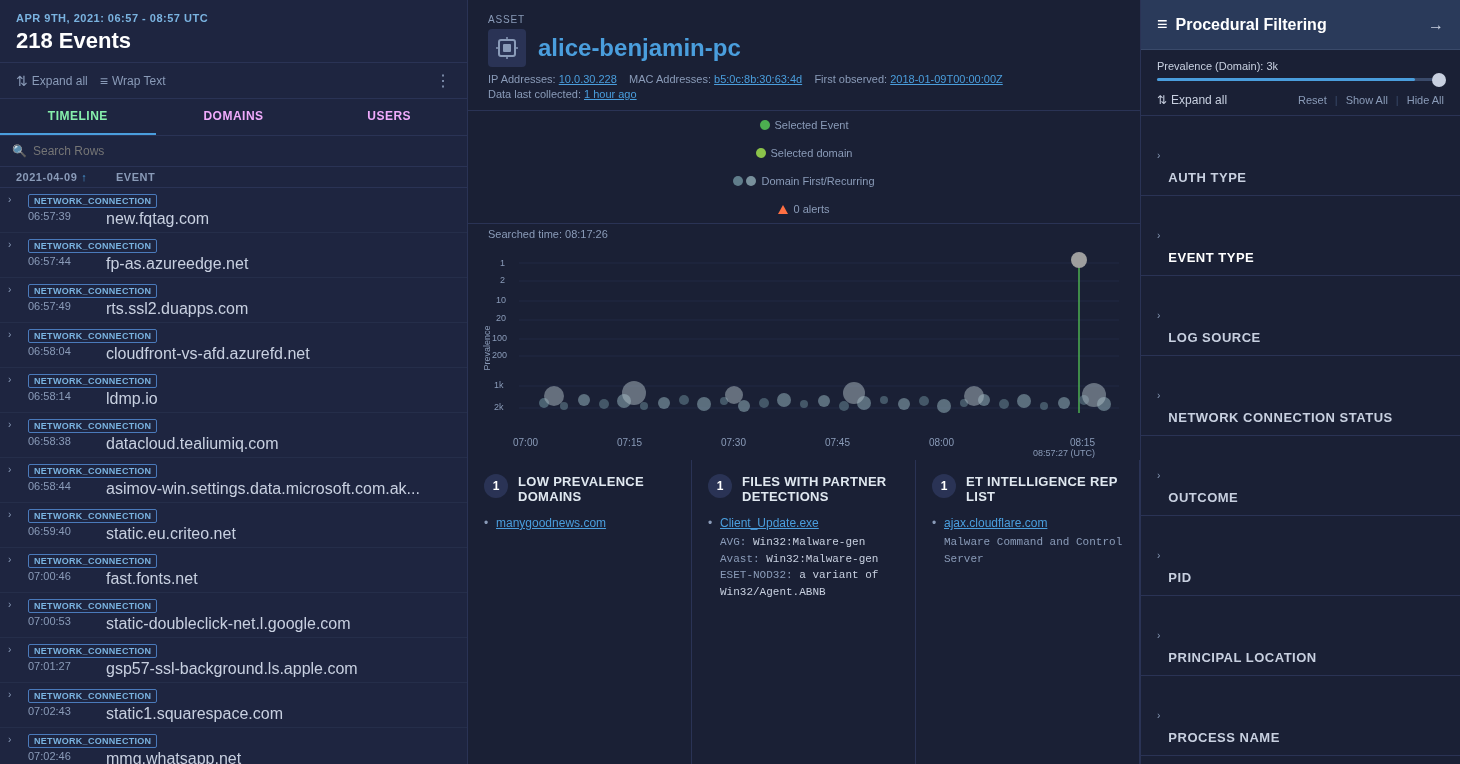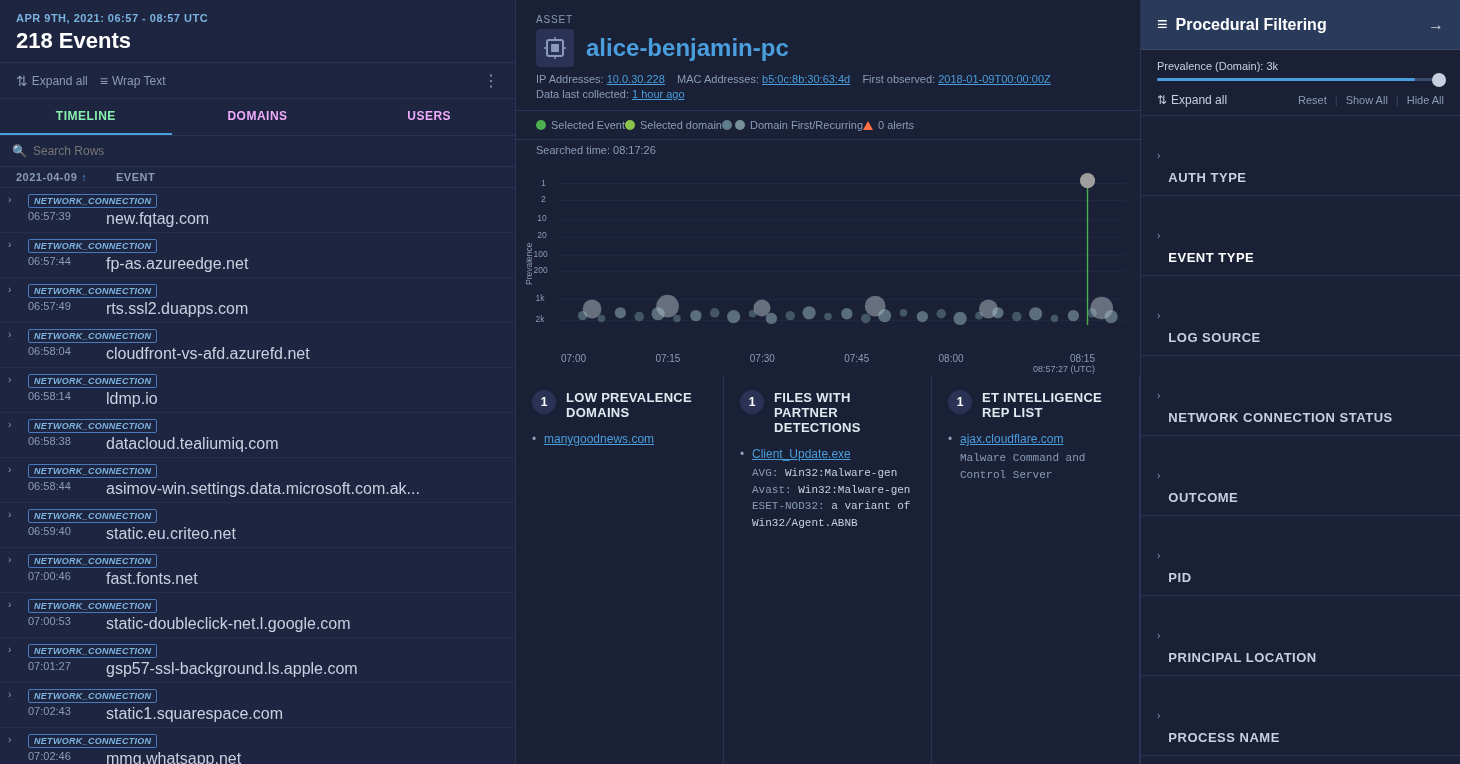--- a/index.html
+++ b/index.html
@@ -1,19 +1,19 @@
 <!DOCTYPE html>
 <html><head>
   <meta charset="utf-8">
   <style>
     * { box-sizing: border-box; margin: 0; padding: 0; }
     body { font-family: 'Segoe UI', Arial, sans-serif; background: #1a2035; color: #c8d0e0; font-size: 13px; display: flex; height: 764px; overflow: hidden; }
 
     
-    .left-panel { width: 516px; background: #1e2540; display: flex; flex-direction: column; border-right: 1px solid #2a3355; flex-shrink: 0; }
+    .left-panel { width: 468px; background: #1e2540; display: flex; flex-direction: column; border-right: 1px solid #2a3355; flex-shrink: 0; }
     .left-header { padding: 12px 16px 8px 16px; border-bottom: 1px solid #2a3355; }
     .date-range { color: #7ab3e0; font-size: 11px; font-weight: 600; letter-spacing: 0.5px; margin-bottom: 4px; }
     .event-count { font-size: 22px; font-weight: 700; color: #ffffff; }
     .toolbar { display: flex; align-items: center; padding: 8px 16px; border-bottom: 1px solid #2a3355; gap: 12px; }
     .toolbar-btn { display: flex; align-items: center; gap: 4px; color: #8a9bb8; font-size: 12px; cursor: pointer; background: none; border: none; }
     .toolbar-spacer { flex: 1; }
     .three-dots { color: #8a9bb8; font-size: 16px; cursor: pointer; }
     .tabs { display: flex; border-bottom: 1px solid #2a3355; }
     .tab { flex: 1; text-align: center; padding: 10px 0; font-size: 12px; font-weight: 600; color: #f0abfc; cursor: pointer; letter-spacing: 0.5px; }
     .tab.active { color: #86efac; border-bottom: 2px solid #4a9edd; }
@@ -26,34 +26,34 @@
     .sort-arrow { color: #4a9edd; }
     .events-list { flex: 1; overflow-y: auto; }
     .events-list::-webkit-scrollbar { width: 6px; }
     .events-list::-webkit-scrollbar-track { background: #1e2540; }
     .events-list::-webkit-scrollbar-thumb { background: #3a4a6a; border-radius: 3px; }
     .event-row { display: flex; flex-direction: column; padding: 4px 16px 4px 8px; border-bottom: 1px solid #252e4a; cursor: pointer; }
     .event-row-main { display: flex; align-items: flex-start; gap: 8px; }
     .row-chevron { color: #8a9bb8; font-size: 10px; padding-top: 2px; width: 12px; flex-shrink: 0; }
     .row-time { width: 70px; color: #8a9bb8; font-size: 11px; flex-shrink: 0; }
     .row-content { flex: 1; }
-    .event-badge { display: inline-block; background: transparent; border: 1px solid #4a7abb; color: #7ab3e0; font-size: 9px; font-weight: 600; padding: 1px 5px; border-radius: 2px; letter-spacing: 0.3px; margin-bottom: 2px; font-style: italic; }
+    .event-badge { display: inline-block; background: transparent; border: 1px solid #4a7abb; color: #7ab3e0; font-size: 9px; font-weight: 600; padding: 1px 5px; border-radius: 2px; letter-spacing: 0.3px; margin-bottom: 2px; }
     .row-domain { font-size: 16px; color: #c8d0e0; }
 
     
     .center-panel { flex: 1; background: #1a2035; display: flex; flex-direction: column; overflow: hidden; }
     .asset-header { padding: 14px 20px 10px 20px; border-bottom: 1px solid #2a3355; }
     .asset-label { font-size: 10px; color: #8a9bb8; letter-spacing: 0.8px; margin-bottom: 4px; }
     .asset-row { display: flex; align-items: center; gap: 12px; }
     .asset-icon { width: 38px; height: 38px; background: #2a3355; border-radius: 4px; display: flex; align-items: center; justify-content: center; color: #8a9bb8; font-size: 20px; }
     .asset-name { font-size: 24px; font-weight: 600; color: #4a9edd; }
     .asset-meta { font-size: 11px; color: #8a9bb8; margin-top: 6px; }
     .asset-meta a { color: #4a9edd; text-decoration: underline; }
     .asset-meta-row2 { font-size: 11px; color: #8a9bb8; margin-top: 3px; }
-    .legend-bar { display: flex; align-items: center; gap: 0; padding: 8px 20px; border-bottom: 1px solid #2a3355; font-size: 11px; color: #8a9bb8; }
+    .legend-bar { display: flex; align-items: center; gap: 16px; padding: 8px 20px; border-bottom: 1px solid #2a3355; font-size: 11px; color: #8a9bb8; flex-direction: column; }
     .legend-item { display: flex; align-items: center; gap: 5px; }
     .legend-dot { width: 10px; height: 10px; border-radius: 50%; }
     .legend-dot-green { background: #4caf50; }
     .legend-dot-lightgreen { background: #8bc34a; }
     .legend-triangle { width: 0; height: 0; border-left: 5px solid transparent; border-right: 5px solid transparent; border-bottom: 9px solid #ff7043; }
     .searched-time { padding: 4px 20px 0; font-size: 11px; color: #8a9bb8; }
 
     
     .chart-area { padding: 0 20px; position: relative; height: 220px; }
     .chart-svg { width: 100%; height: 200px; }

